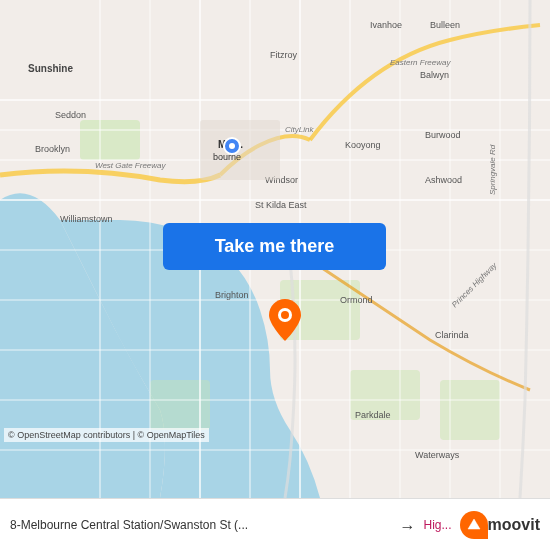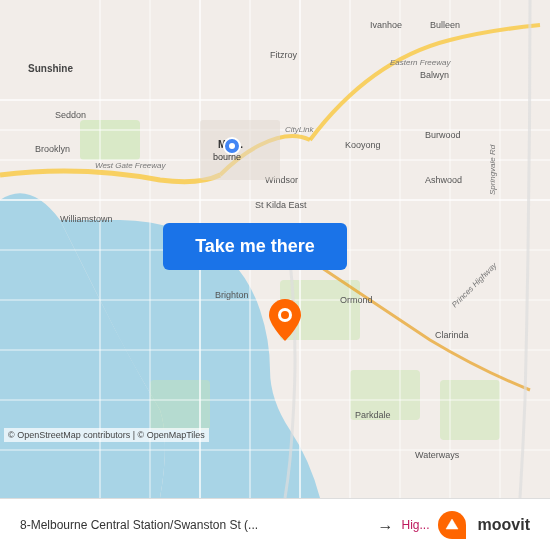--- a/index.html
+++ b/index.html
@@ -23,21 +23,21 @@
     
     #map-svg {
       width: 100%;
       height: 100%;
     }
 
     #take-me-there-btn {
       position: absolute;
       top: 223px;
       left: 163px;
-      width: 184px;
+      width: 223px;
       height: 47px;
       background-color: #1a73e8;
       color: white;
       border: none;
       border-radius: 6px;
       font-size: 18px;
       font-weight: 600;
       cursor: pointer;
       z-index: 10;
       display: flex;
@@ -63,21 +63,21 @@
       transform: translate(-50%, -50%);
     }
 
     
     #bottom-bar {
       height: 52px;
       background: white;
       border-top: 1px solid #ddd;
       display: flex;
       align-items: center;
-      padding: 0 20px;
+      padding: 0 10px;
       gap: 8px;
     }
 
     #station-text {
       font-size: 12px;
       color: #333;
       flex: 1;
       white-space: nowrap;
       overflow: hidden;
       text-overflow: ellipsis;
@@ -91,21 +91,21 @@
 
     #destination-text {
       font-size: 12px;
       color: #be185d;
       flex-shrink: 0;
     }
 
     #moovit-logo {
       display: flex;
       align-items: center;
-      gap: 12px;
+      gap: 0;
       margin-left: auto;
       flex-shrink: 0;
     }
 
     #moovit-logo-icon {
       width: 28px;
       height: 28px;
       background: #f60;
       border-radius: 50% 50% 0 50%;
       display: flex;

